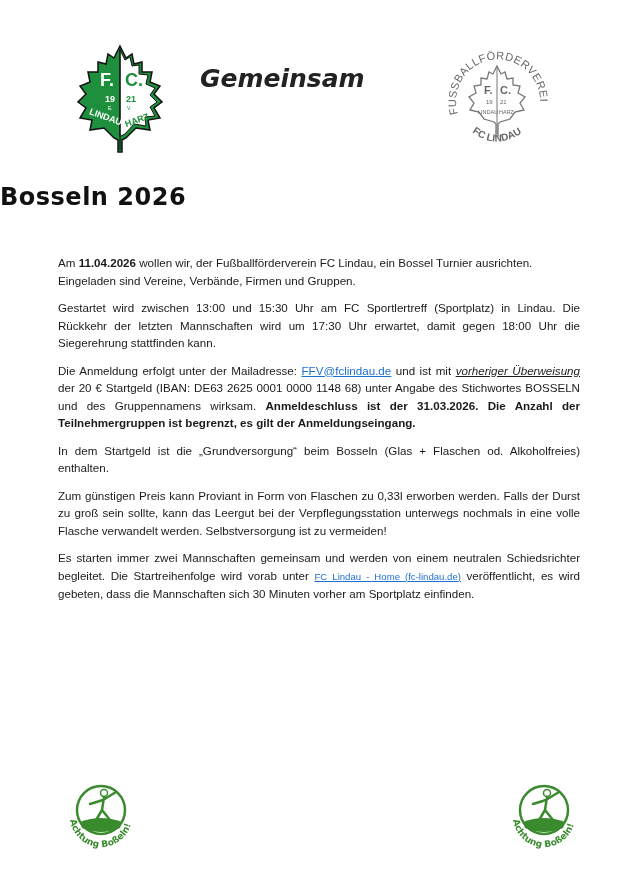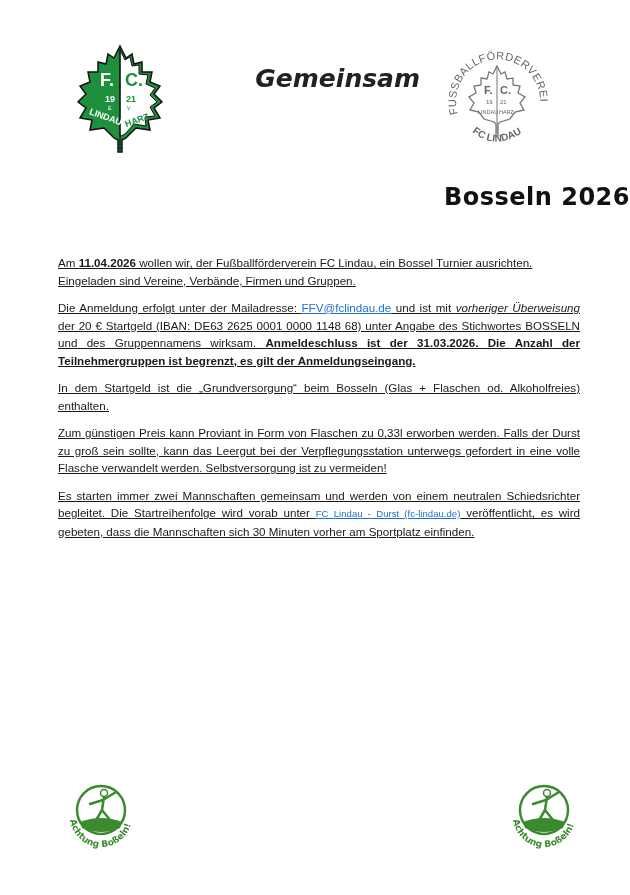--- a/index.html
+++ b/index.html
@@ -1,28 +1,28 @@
 <!DOCTYPE html>
 <html><head>
 <meta charset="utf-8">
 <style>
   html, body { margin: 0; padding: 0; background: #ffffff; }
   body { width: 630px; height: 895px; position: relative; overflow: hidden;
          font-family: "Liberation Sans", sans-serif; color: #111; }
   .logo { position: absolute; }
   #logo-left { left: 70px; top: 44px; width: 100px; height: 110px; }
   #logo-right { left: 440px; top: 44px; width: 115px; height: 115px; }
-  #slogan { position: absolute; left: 200px; top: 60px; width: 220px; text-align: right;
+  #slogan { position: absolute; left: 200px; top: 60px; width: 220px; text-align: left;
             font-family: "DejaVu Sans", sans-serif; font-style: italic; font-weight: bold;
             font-size: 25px; line-height: 38px; color: #222; }
-  #title { position: absolute; left: 0; top: 183px; width: 630px; text-align: right;
+  #title { position: absolute; left: 0; top: 183px; width: 630px; text-align: left;
            font-family: "DejaVu Sans", sans-serif; font-weight: bold; font-size: 24px; color: #111; letter-spacing: 0.5px; }
   #content { position: absolute; left: 58px; top: 254px; width: 522px;
              font-family: "Liberation Sans", sans-serif; font-size: 11.6px; line-height: 17.5px; color: #1a1a1a; }
-  #content p { margin: 0 0 10px 0; text-decoration: underline; }
+  #content p { margin: 0 0 10px 0; }
   .just { text-align: justify; }
   a.link { color: #1f6fd1; text-decoration: underline; }
   a.small-link { font-size: 9.6px; }
   .u-i { font-style: italic; text-decoration: underline; }
   .bottom-logo { position: absolute; top: 778px; width: 78px; height: 78px; }
   #bl-left { left: 62px; }
   #bl-right { left: 505px; }
 </style>
 </head>
 <body>
@@ -69,27 +69,28 @@
     <text x="59" y="70" font-family="Liberation Sans, sans-serif" font-size="5.5" fill="#666">HARZ</text>
   </svg>
 </div>
 
 <div id="title">Bosseln 2026</div>
 
 <div id="content">
   <p>
     <span>Am </span><b>11.04.2026</b><span> wollen wir, der Fußballförderverein FC Lindau, ein Bossel Turnier ausrichten. Eingeladen sind Vereine, Verbände, Firmen und Gruppen.</span>
   </p>
+  <p class="just">Gestartet wird zwischen 13:00 und 15:30 Uhr am FC Sportlertreff (Sportplatz) in Lindau. Die Rückkehr der letzten Mannschaften wird um 17:30 Uhr erwartet, damit gegen 18:00 Uhr die Siegerehrung stattfinden kann.</p>
   <p class="just">
     <span>Die Anmeldung erfolgt unter der Mailadresse: </span><a class="link">FFV@fclindau.de</a><span> und ist mit </span><span class="u-i">vorheriger Überweisung </span><span>der 20 € Startgeld (IBAN: DE63 2625 0001 0000 1148 68) unter Angabe des Stichwortes BOSSELN und des Gruppennamens wirksam. </span><b>Anmeldeschluss ist der 31.03.2026. Die Anzahl der Teilnehmergruppen ist begrenzt, es gilt der Anmeldungseingang.</b>
   </p>
   <p class="just">In dem Startgeld ist die „Grundversorgung“ beim Bosseln (Glas + Flaschen od. Alkoholfreies) enthalten.</p>
-  <p class="just">Zum günstigen Preis kann Proviant in Form von Flaschen zu 0,33l erworben werden. Falls der Durst zu groß sein sollte, kann das Leergut bei der Verpflegungsstation unterwegs gefordert in eine volle Flasche verwandelt werden. Selbstversorgung ist zu vermeiden!</p>
+  <p class="just">Zum günstigen Preis kann Proviant in Form von Flaschen zu 0,33l erworben werden. Falls der Durst zu groß sein sollte, kann das Leergut bei der Verpflegungsstation unterwegs nochmals in eine volle Flasche verwandelt werden. Selbstversorgung ist zu vermeiden!</p>
   <p class="just">
-    <span>Es starten immer zwei Mannschaften gemeinsam und werden von einem neutralen Schiedsrichter begleitet. Die Startreihenfolge wird vorab unter </span><a class="link small-link">FC Lindau - Durst (fc-lindau.de)</a><span> veröffentlicht, es wird gebeten, dass die Mannschaften sich 30 Minuten vorher am Sportplatz einfinden.</span>
+    <span>Es starten immer zwei Mannschaften gemeinsam und werden von einem neutralen Schiedsrichter begleitet. Die Startreihenfolge wird vorab unter </span><a class="link small-link">FC Lindau - Home (fc-lindau.de)</a><span> veröffentlicht, es wird gebeten, dass die Mannschaften sich 30 Minuten vorher am Sportplatz einfinden.</span>
   </p>
 </div>
 
 <div class="bottom-logo" id="bl-left">
   <svg width="78" height="78" viewBox="0 0 78 78">
     <defs>
         <path id="bArcL" d="M8 38 A31 31 0 0 0 70 38"></path>
       </defs>
     <circle cx="39" cy="32" r="24" fill="#fff" stroke="#3a8a2e" stroke-width="2.5"></circle>
     <path d="M18 44 Q39 36 60 44 L58 50 Q39 58 20 50 Z" fill="#3a8a2e"></path>

